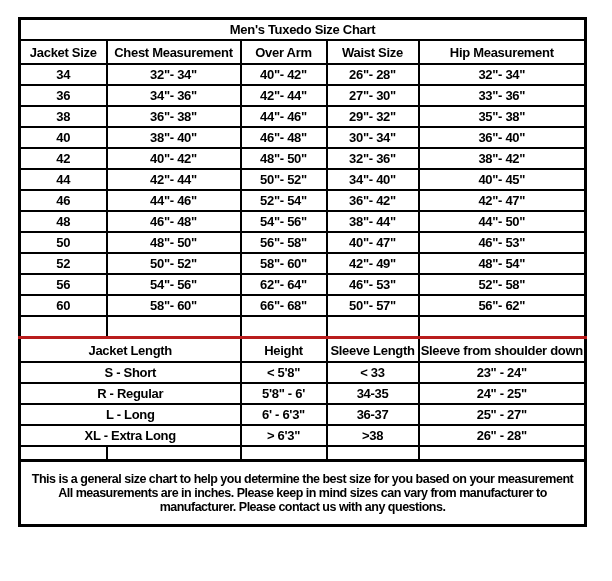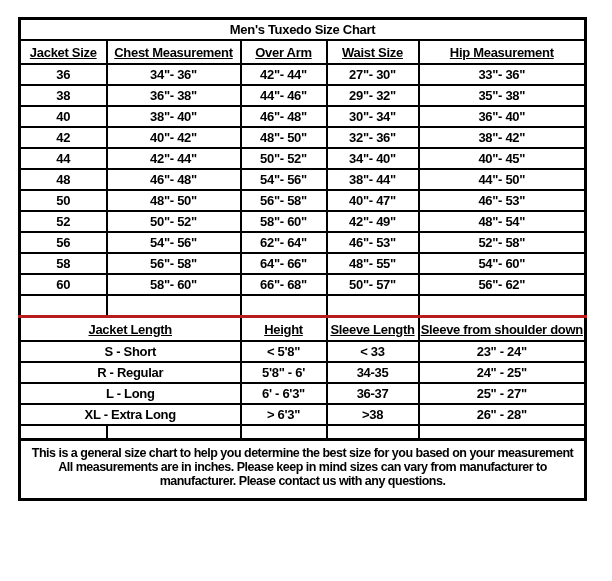--- a/index.html
+++ b/index.html
@@ -36,40 +36,39 @@
     color: #000000;
     overflow: hidden;
     white-space: nowrap;
   }
   tr.rt td {           
     height: 19px;
     font-size: 13px;
   }
   tr.rh th, tr.rh2 th { 
     height: 22px;
-    text-decoration: underline;
     margin-top: 8px;
   }
   tr.rh2 th {
     border-top: 3px solid #b91c1c;
   }
   tr.rd td {           
     height: 19px;
   }
   tr.re td {           
     height: 19px;
   }
   tr.re2 td {          
     height: 12px;
   }
   tr.rf td {           
     border-top: 3px solid #000000;
     height: 52px;
     vertical-align: top;
-    padding-top: 5px;
+    padding-top: 10px;
     font-size: 12.5px;
     letter-spacing: -0.5px;
     line-height: 14px;
   }
 </style>
 </head>
 <body>
 
 <div class="canvas">
   <table class="chart">
@@ -85,20 +84,27 @@
         <td colspan="5">Men's Tuxedo Size Chart</td>
       </tr>
       <tr class="rh">
         <th>Jacket Size</th>
         <th>Chest Measurement</th>
         <th>Over Arm</th>
         <th>Waist Size</th>
         <th>Hip Measurement</th>
       </tr>
       <tr class="rd">
+        <td>34</td>
+        <td>32"- 34"</td>
+        <td>40"- 42"</td>
+        <td>26"- 28"</td>
+        <td>32"- 34"</td>
+      </tr>
+      <tr class="rd">
         <td>36</td>
         <td>34"- 36"</td>
         <td>42"- 44"</td>
         <td>27"- 30"</td>
         <td>33"- 36"</td>
       </tr>
       <tr class="rd">
         <td>38</td>
         <td>36"- 38"</td>
         <td>44"- 46"</td>
@@ -120,20 +126,27 @@
         <td>38"- 42"</td>
       </tr>
       <tr class="rd">
         <td>44</td>
         <td>42"- 44"</td>
         <td>50"- 52"</td>
         <td>34"- 40"</td>
         <td>40"- 45"</td>
       </tr>
       <tr class="rd">
+        <td>46</td>
+        <td>44"- 46"</td>
+        <td>52"- 54"</td>
+        <td>36"- 42"</td>
+        <td>42"- 47"</td>
+      </tr>
+      <tr class="rd">
         <td>48</td>
         <td>46"- 48"</td>
         <td>54"- 56"</td>
         <td>38"- 44"</td>
         <td>44"- 50"</td>
       </tr>
       <tr class="rd">
         <td>50</td>
         <td>48"- 50"</td>
         <td>56"- 58"</td>
@@ -146,27 +159,20 @@
         <td>58"- 60"</td>
         <td>42"- 49"</td>
         <td>48"- 54"</td>
       </tr>
       <tr class="rd">
         <td>56</td>
         <td>54"- 56"</td>
         <td>62"- 64"</td>
         <td>46"- 53"</td>
         <td>52"- 58"</td>
-      </tr>
-      <tr class="rd">
-        <td>58</td>
-        <td>56"- 58"</td>
-        <td>64"- 66"</td>
-        <td>48"- 55"</td>
-        <td>54"- 60"</td>
       </tr>
       <tr class="rd">
         <td>60</td>
         <td>58"- 60"</td>
         <td>66"- 68"</td>
         <td>50"- 57"</td>
         <td>56"- 62"</td>
       </tr>
       <tr class="re">
         <td></td>

